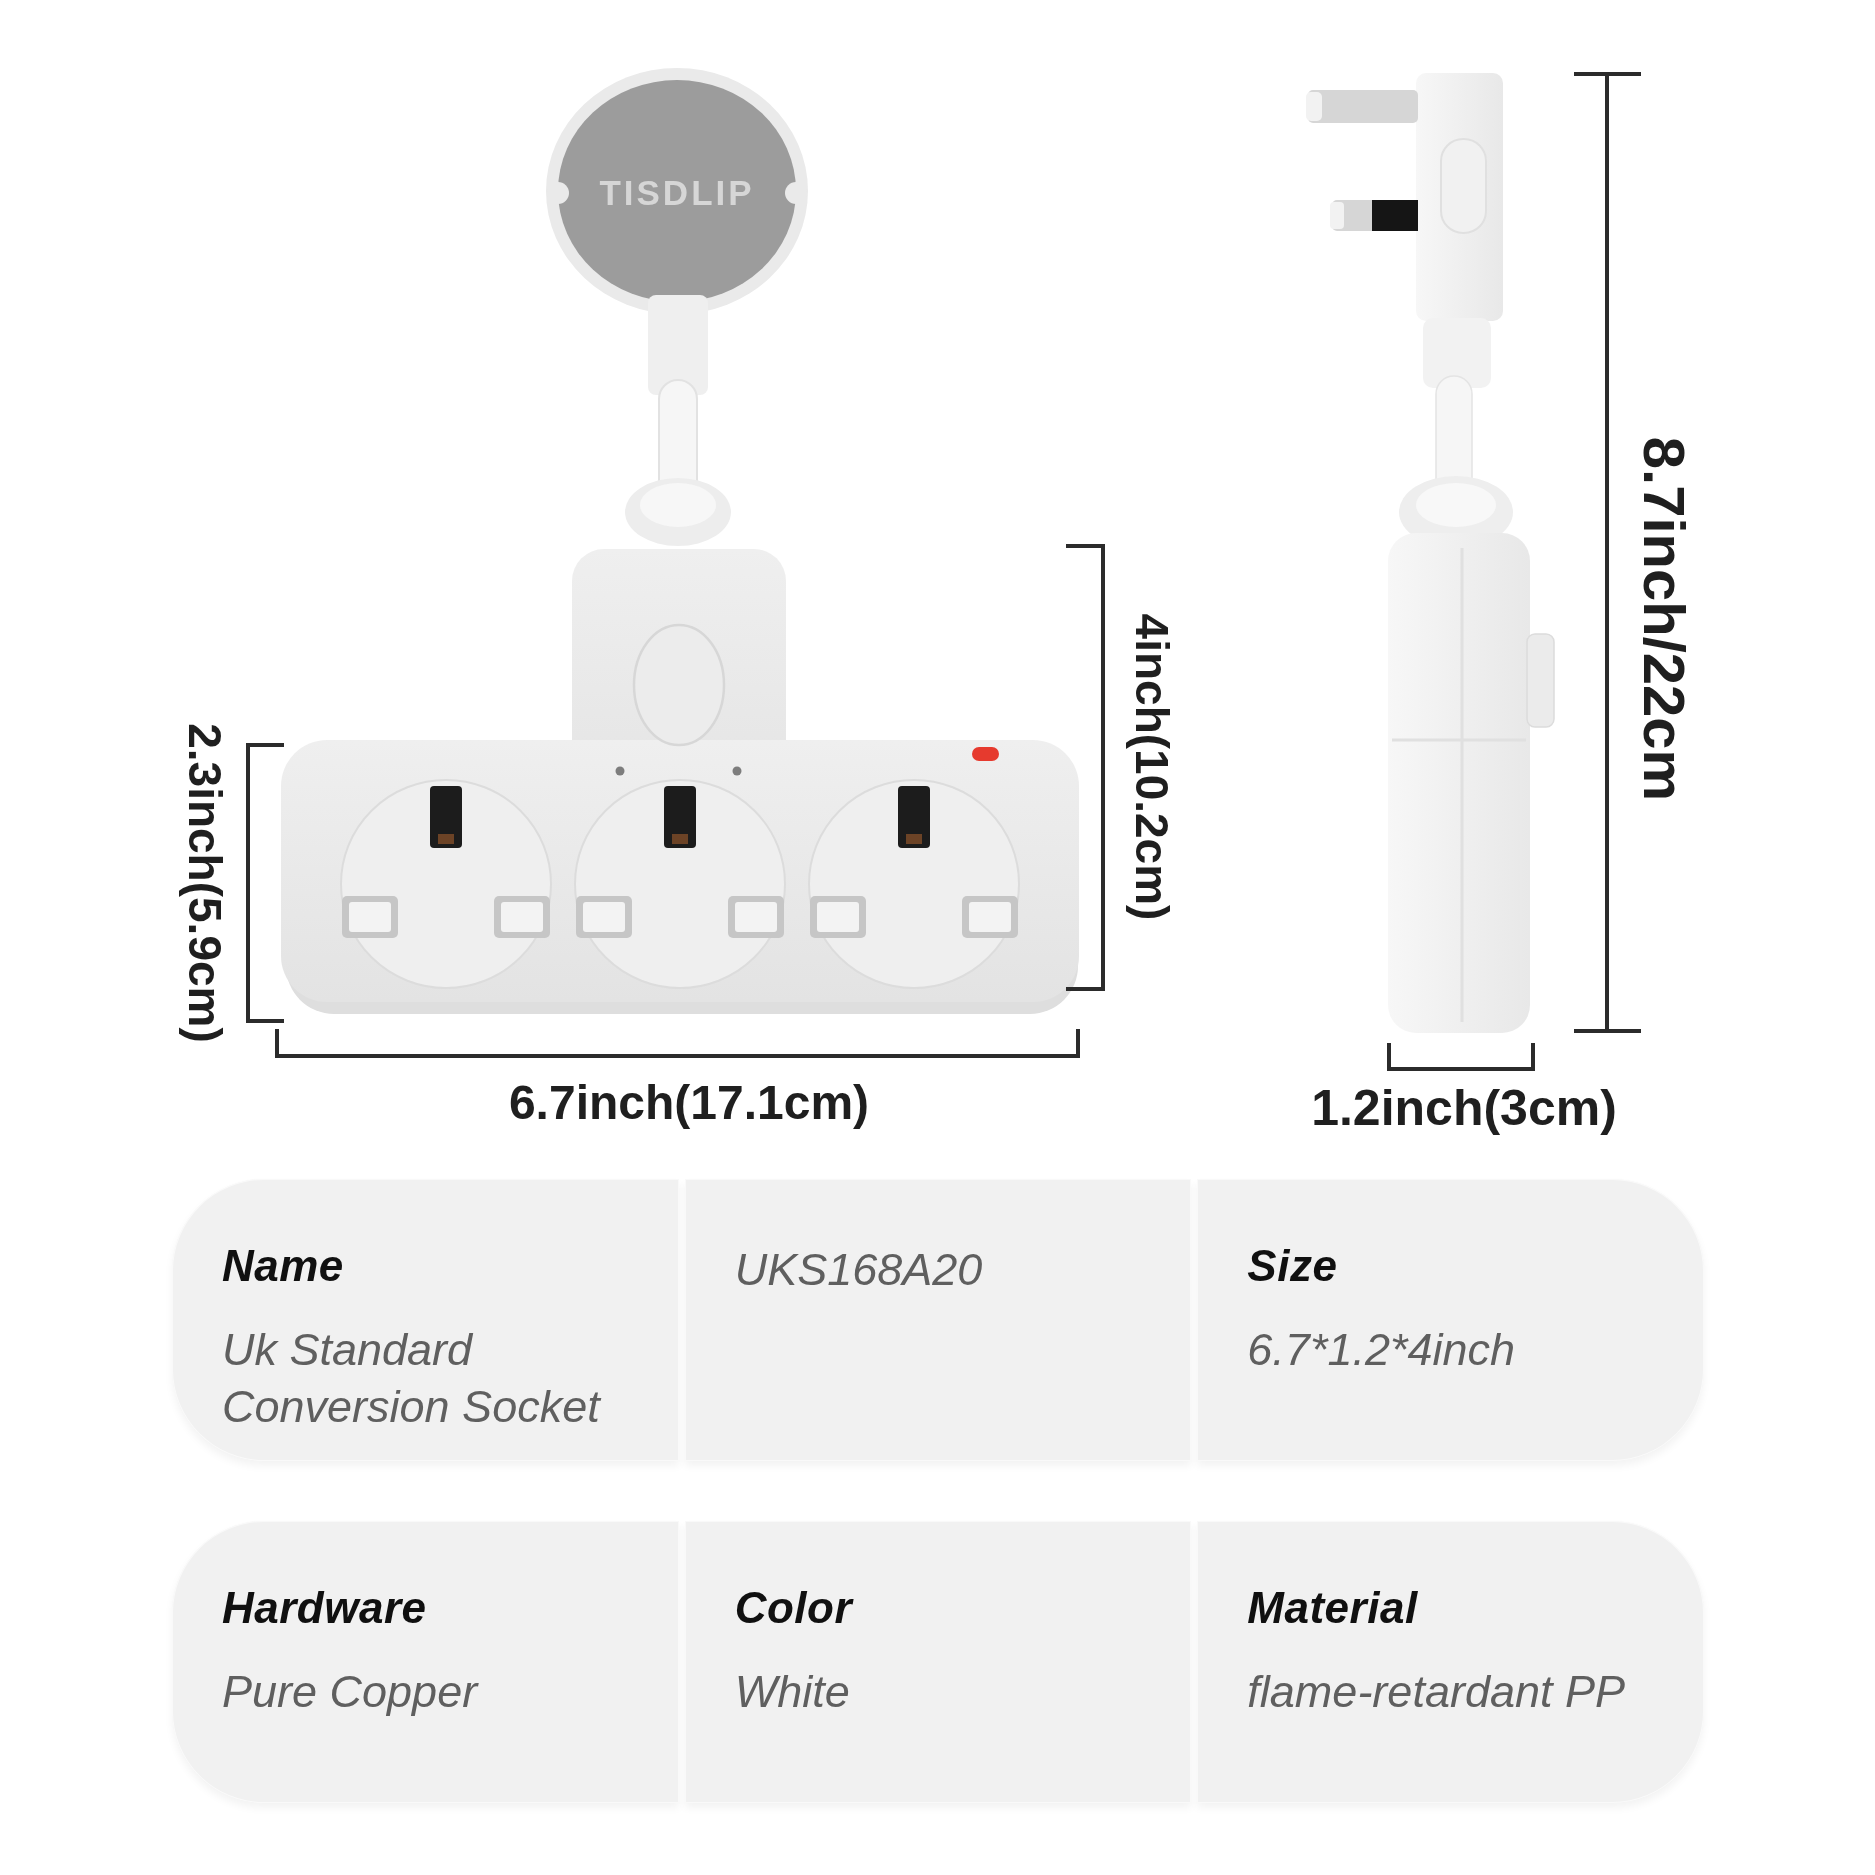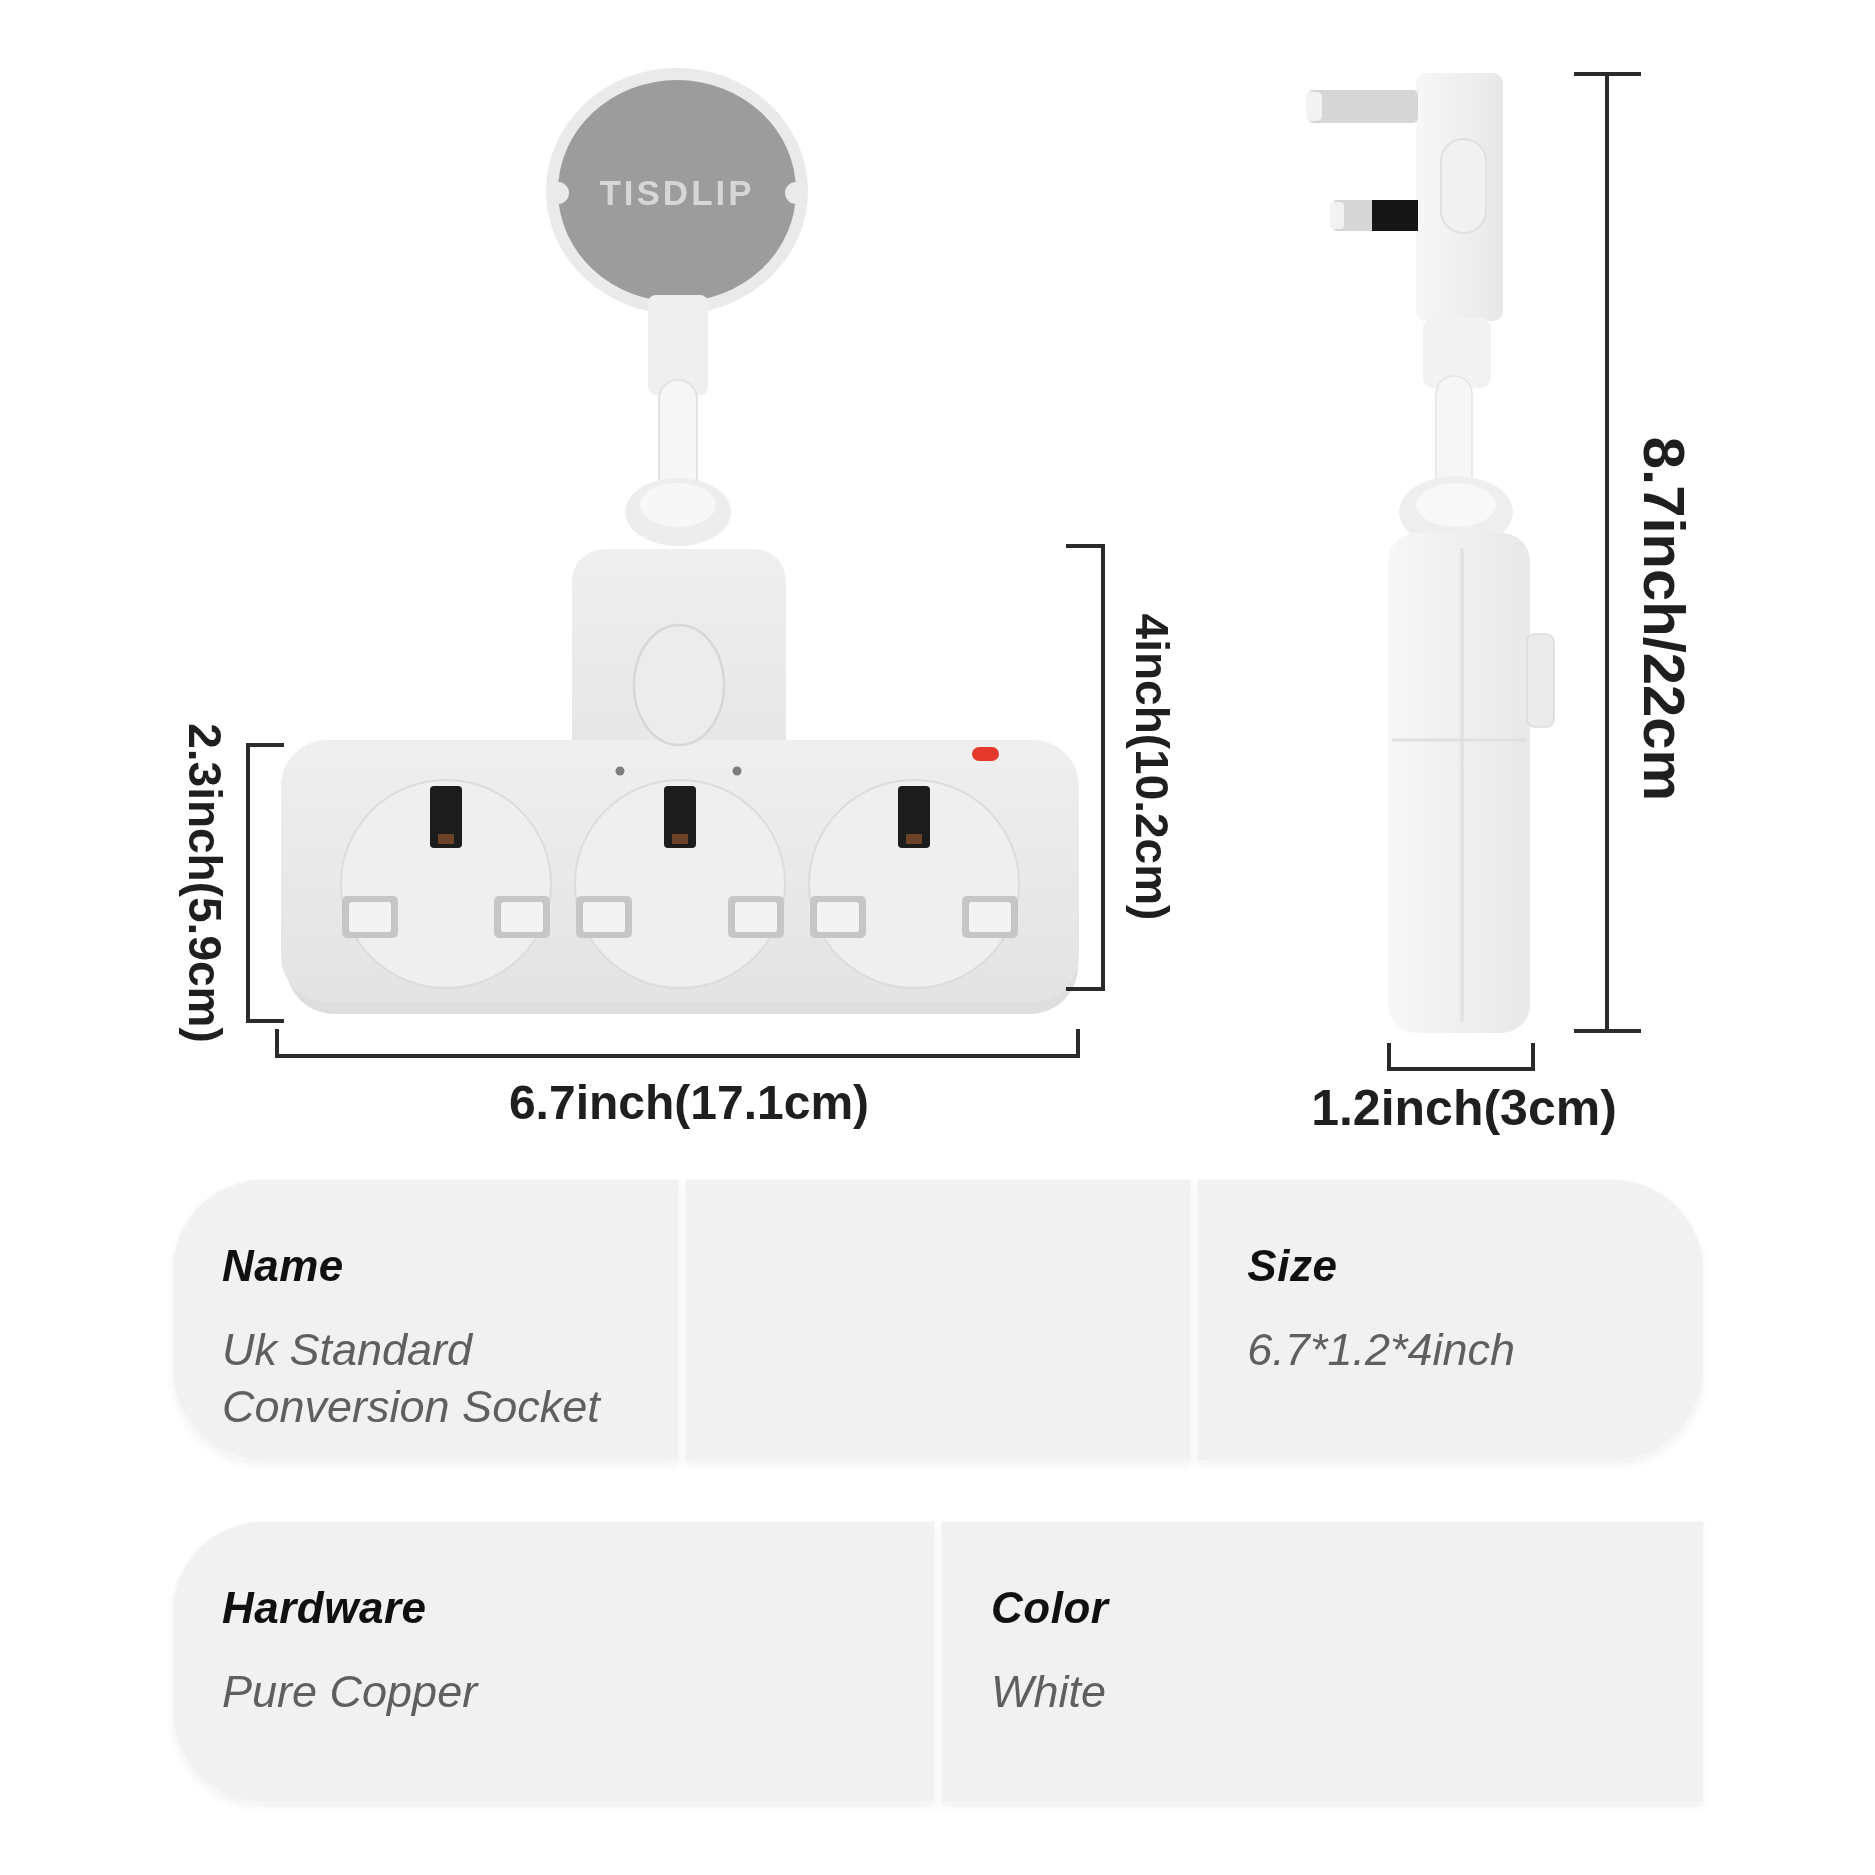--- a/index.html
+++ b/index.html
@@ -161,32 +161,38 @@
 <div id="dim-side-height" class="dim rot">8.7inch/22cm</div>
 <div id="dim-side-bottom" class="dim">1.2inch(3cm)</div>
 
 <div id="spec-row-1" class="spec-row">
   <div class="spec-cell first">
     <div class="cell-label">Name</div>
     <div class="cell-line">Uk Standard</div>
     <div class="cell-line">Conversion Socket</div>
   </div>
   <div class="spec-cell">
+    <div class="cell-line">UKS168A20</div>
     <div class="cell-line"></div>
   </div>
   <div class="spec-cell last">
     <div class="cell-label">Size</div>
     <div class="cell-line">6.7*1.2*4inch</div>
   </div>
 </div>
 
 <div id="spec-row-2" class="spec-row">
   <div class="spec-cell first">
     <div class="cell-label">Hardware</div>
     <div class="cell-line">Pure Copper</div>
     <div class="cell-line"></div>
   </div>
   <div class="spec-cell">
     <div class="cell-label">Color</div>
     <div class="cell-line">White</div>
     <div class="cell-line"></div>
   </div>
+  <div class="spec-cell last">
+    <div class="cell-label">Material</div>
+    <div class="cell-line">flame-retardant PP</div>
+    <div class="cell-line"></div>
+  </div>
 </div>
 
 </body></html>

